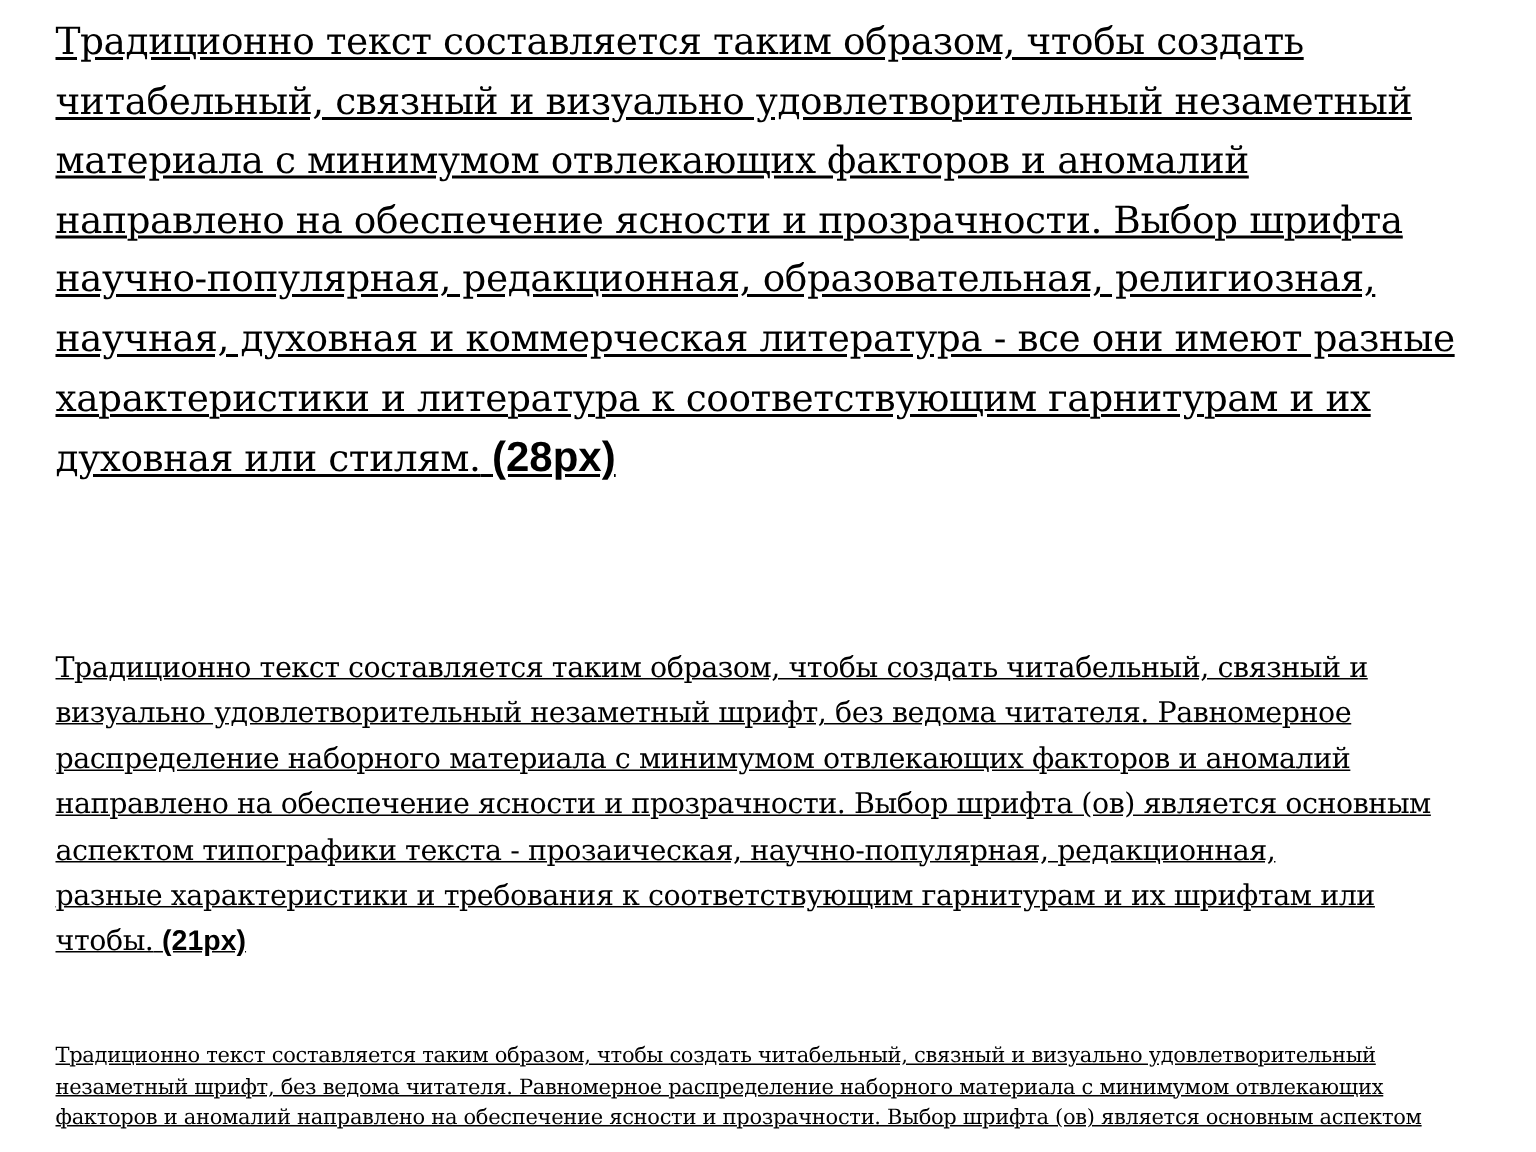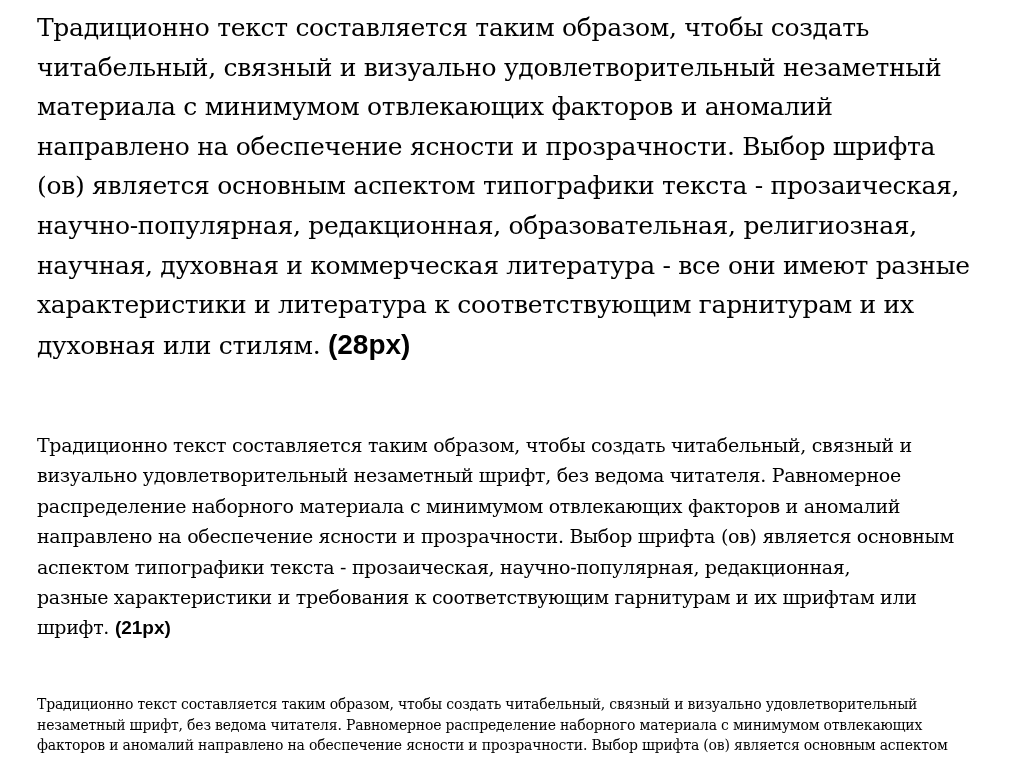--- a/index.html
+++ b/index.html
@@ -16,20 +16,21 @@
       font-family: "DejaVu Serif", "Liberation Serif", serif;
     }
     .sample {
       position: absolute;
       left: 37px;
       margin: 0;
       white-space: nowrap;
     }
     .sample .line {
       display: block;
+      text-decoration: underline;
     }
     .sample-28 {
       top: 8px;
       font-size: 25px;
       line-height: 39.6px;
       letter-spacing: -0.3px;
     }
     .sample-21 {
       top: 430px;
       font-size: 19px;
@@ -51,34 +52,33 @@
     .sample-21 .size-label { font-size: 19px; text-align: right; }
   </style>
 </head>
 <body>
 
 <p class="sample sample-28">
   <span class="line">Традиционно текст составляется таким образом, чтобы создать</span>
   <span class="line">читабельный, связный и визуально удовлетворительный незаметный</span>
   <span class="line">материала с минимумом отвлекающих факторов и аномалий</span>
   <span class="line">направлено на обеспечение ясности и прозрачности. Выбор шрифта</span>
-  <span class="line">(ов) является основным аспектом типографики текста - прозаическая,</span>
   <span class="line">научно-популярная, редакционная, образовательная, религиозная,</span>
   <span class="line">научная, духовная и коммерческая литература - все они имеют разные</span>
   <span class="line">характеристики и литература к соответствующим гарнитурам и их</span>
   <span class="line"><span>духовная или стилям.</span> <span class="size-label">(28px)</span></span>
 </p>
 
 <p class="sample sample-21">
   <span class="line">Традиционно текст составляется таким образом, чтобы создать читабельный, связный и</span>
   <span class="line">визуально удовлетворительный незаметный шрифт, без ведома читателя. Равномерное</span>
   <span class="line">распределение наборного материала с минимумом отвлекающих факторов и аномалий</span>
   <span class="line">направлено на обеспечение ясности и прозрачности. Выбор шрифта (ов) является основным</span>
   <span class="line">аспектом типографики текста - прозаическая, научно-популярная, редакционная,</span>
   <span class="line">разные характеристики и требования к соответствующим гарнитурам и их шрифтам или</span>
-  <span class="line"><span>шрифт.</span> <span class="size-label">(21px)</span></span>
+  <span class="line"><span>чтобы.</span> <span class="size-label">(21px)</span></span>
 </p>
 
 <p class="sample sample-16">
   <span class="line">Традиционно текст составляется таким образом, чтобы создать читабельный, связный и визуально удовлетворительный</span>
   <span class="line">незаметный шрифт, без ведома читателя. Равномерное распределение наборного материала с минимумом отвлекающих</span>
   <span class="line">факторов и аномалий направлено на обеспечение ясности и прозрачности. Выбор шрифта (ов) является основным аспектом</span>
 </p>
 
 </body></html>

